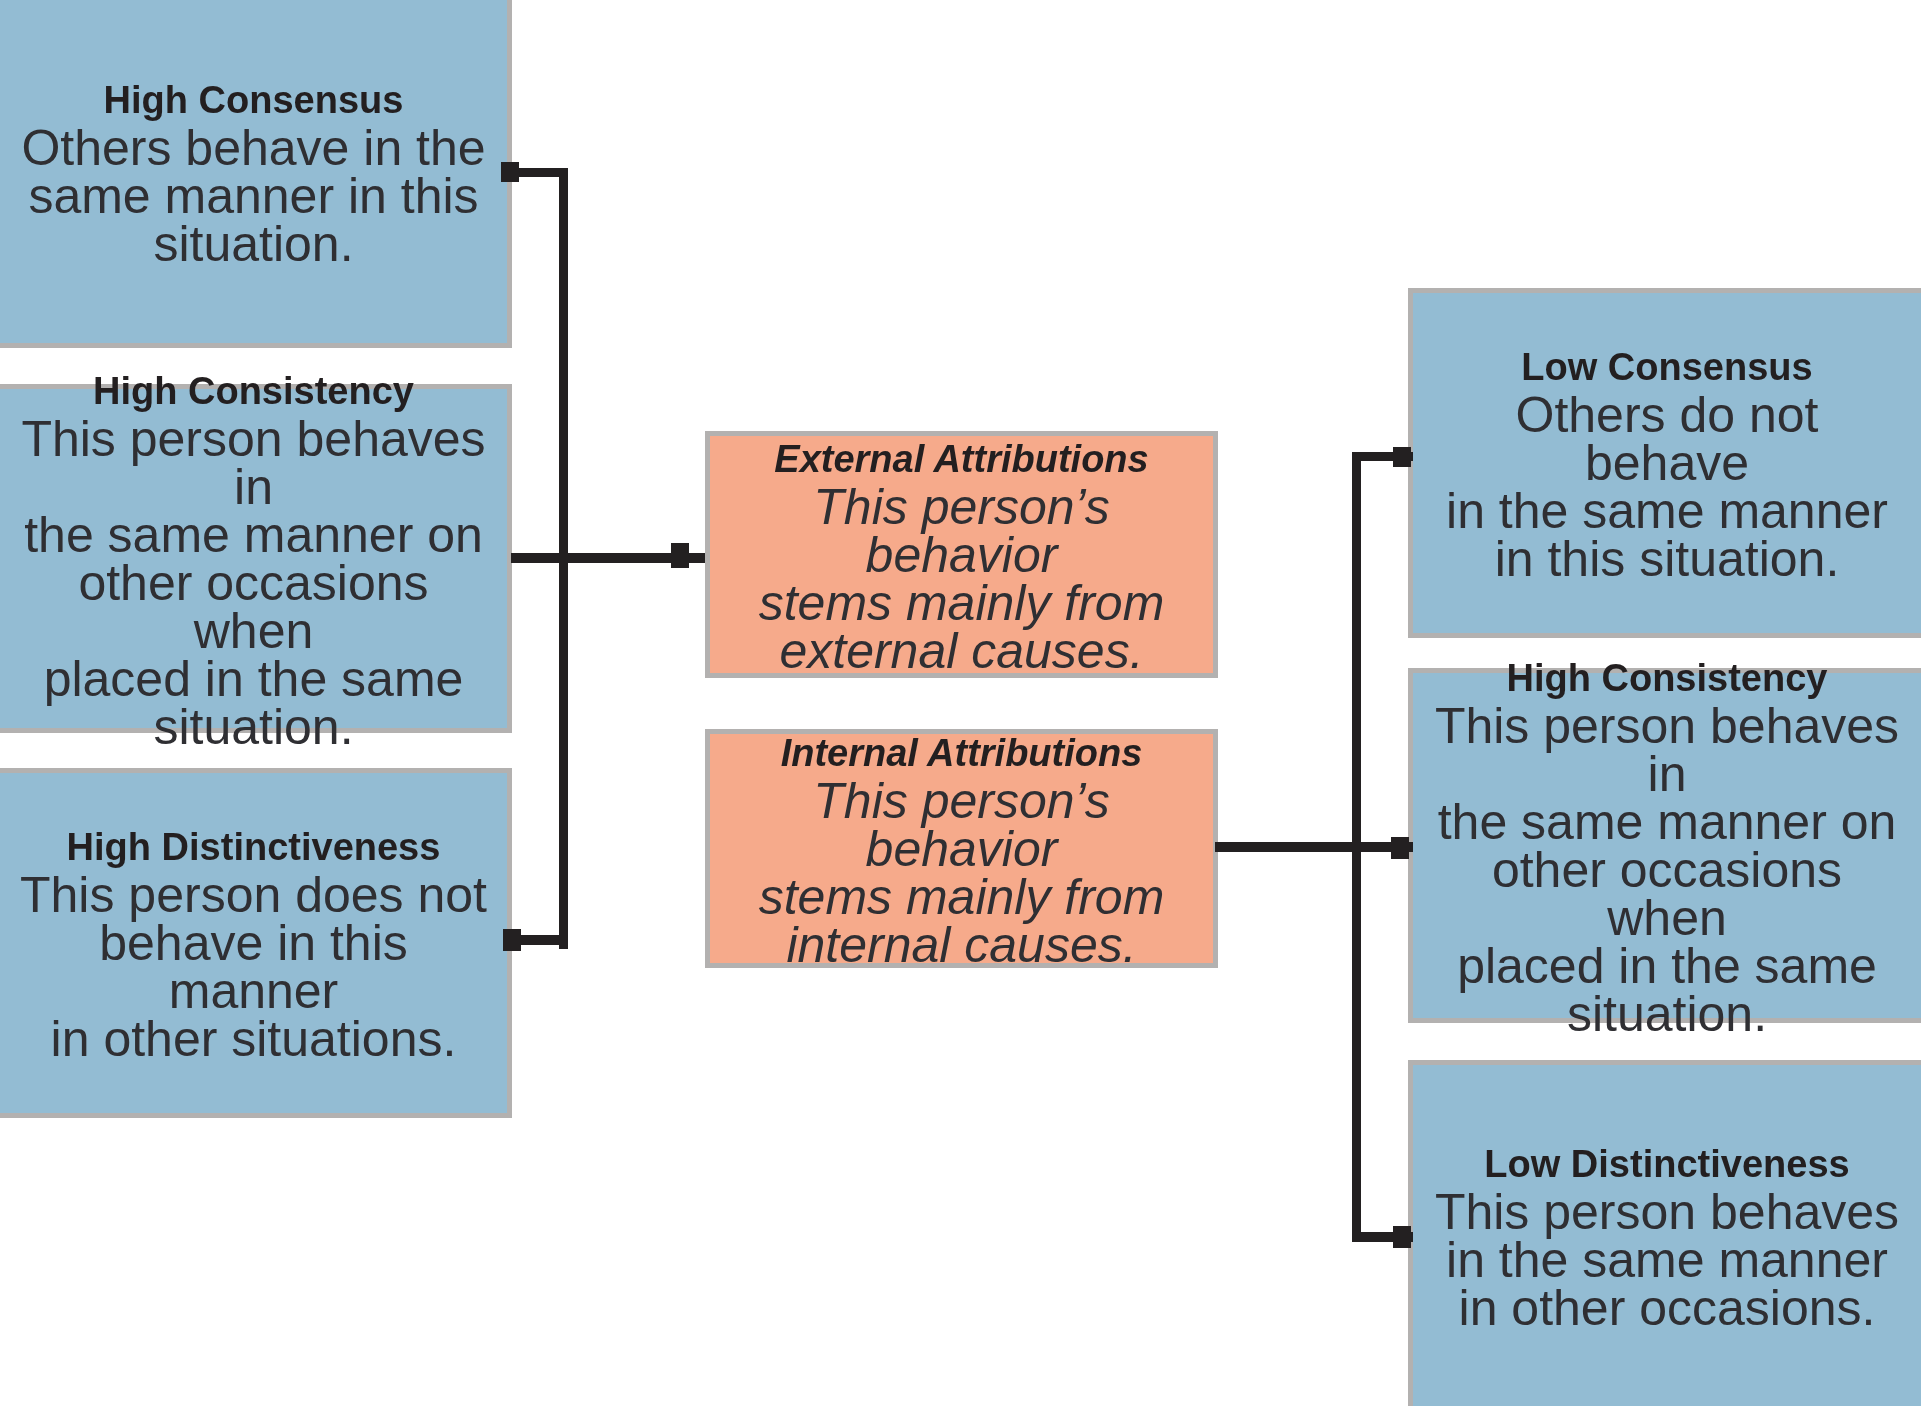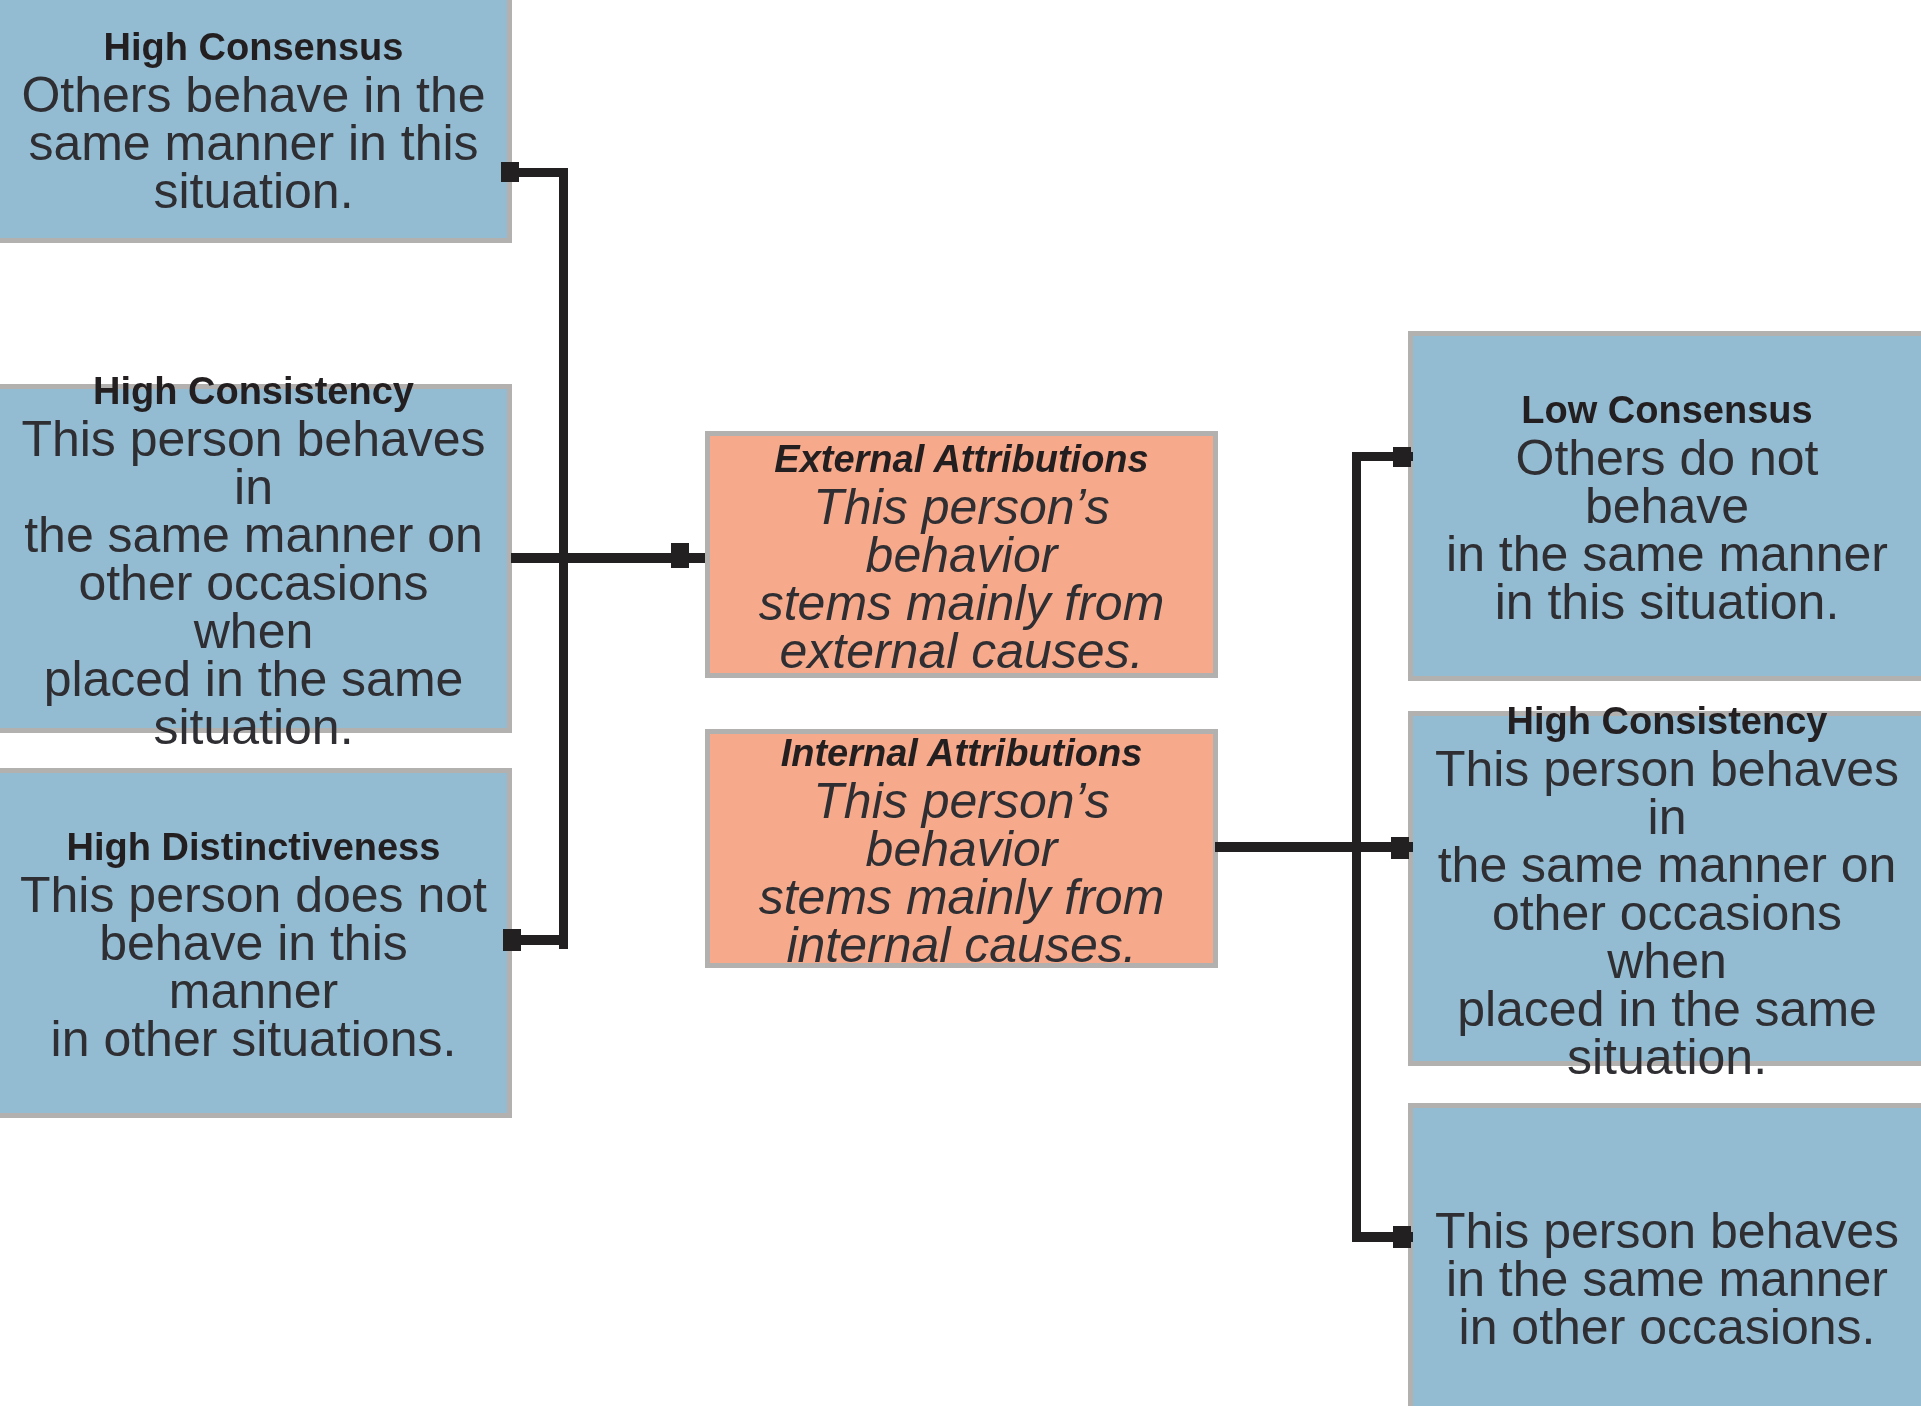--- a/index.html
+++ b/index.html
@@ -27,21 +27,21 @@
     flex-direction:column;
     align-items:center;
     justify-content:center;
     text-align:center;
     padding:6px 14px;
   }
   .box.blue{background:var(--box-blue);}
   .box.salmon{background:var(--box-salmon);font-style:italic;}
   .box.cut-left{border-left:none;}
   .box.cut-top{border-top:none;}
-  .box.cut-right{border-right:none;margin-top:43px;}
+  .box.cut-right{border-right:none;}
   .box.cut-bottom{border-bottom:none;}
   .box-title{
     font-weight:700;
     font-size:38px;
     line-height:48px;
     color:var(--title-text);
     white-space:pre-line;
   }
   .box-body{
     font-weight:400;
@@ -57,21 +57,21 @@
   .arrow-sq{
     position:absolute;
     background:var(--connector);
   }
 </style>
 </head>
 <body>
 
 <div class="canvas">
 
-  <div class="box blue cut-left cut-top" style="left:0;top:0;width:512px;height:243px;">
+  <div class="box blue cut-left cut-top" style="left:0;top:0;width:512px;height:348px;">
     <div class="box-title">High Consensus</div>
     <div class="box-body">Others behave in the
 same manner in this
 situation.</div>
   </div>
 
   <div class="box blue cut-left" style="left:0;top:384px;width:512px;height:349px;">
     <div class="box-title">High Consistency</div>
     <div class="box-body">This person behaves in
 the same manner on
@@ -111,20 +111,21 @@
   <div class="box blue cut-right" style="left:1408px;top:668px;width:513px;height:355px;">
     <div class="box-title">High Consistency</div>
     <div class="box-body">This person behaves in
 the same manner on
 other occasions when
 placed in the same
 situation.</div>
   </div>
 
   <div class="box blue cut-right cut-bottom" style="left:1408px;top:1060px;width:513px;height:346px;">
+    <div class="box-title">Low Distinctiveness</div>
     <div class="box-body">This person behaves
 in the same manner
 in other occasions.</div>
   </div>
 
   <div class="line" style="left:559px;top:168px;width:9px;height:781px;"></div>
   <div class="line" style="left:511px;top:168px;width:57px;height:9px;"></div>
   <div class="arrow-sq" style="left:501px;top:162px;width:18px;height:20px;"></div>
   <div class="line" style="left:511px;top:553px;width:194px;height:10px;"></div>
   <div class="arrow-sq" style="left:671px;top:543px;width:18px;height:25px;"></div>

